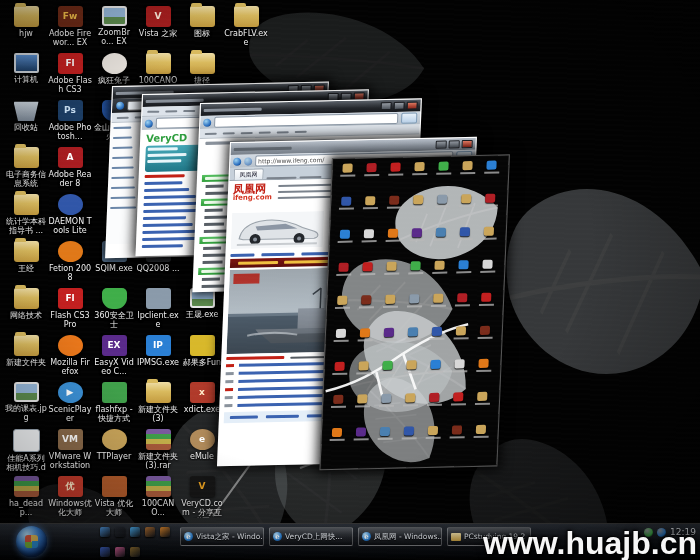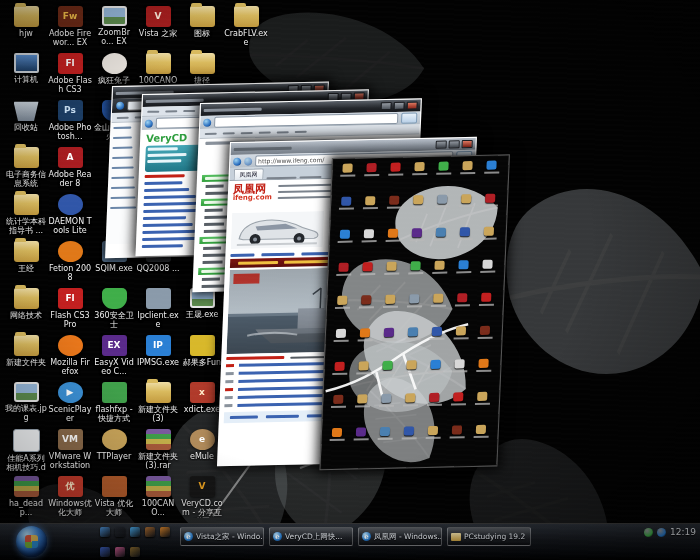--- a/index.html
+++ b/index.html
@@ -975,13 +975,14 @@
           <span>PCstudying 19.2</span>
         </div>
       </div>
     <div id="tray">
       <div class="tray-ic" style="border-radius: 50%; background: radial-gradient(circle at 35% 30%, rgba(255, 255, 255, 0.533), rgb(63, 174, 73) 60%, rgb(0, 0, 0));"></div>
       <div class="tray-ic" style="border-radius: 50%; background: radial-gradient(circle at 35% 30%, rgba(255, 255, 255, 0.533), rgb(42, 127, 212) 60%, rgb(0, 0, 0));"></div>
       <div id="clock">12:19</div>
     </div>
   </div>
 
+  <div id="watermark">www.huajb.cn</div>
 </div>
 
 </body></html>

